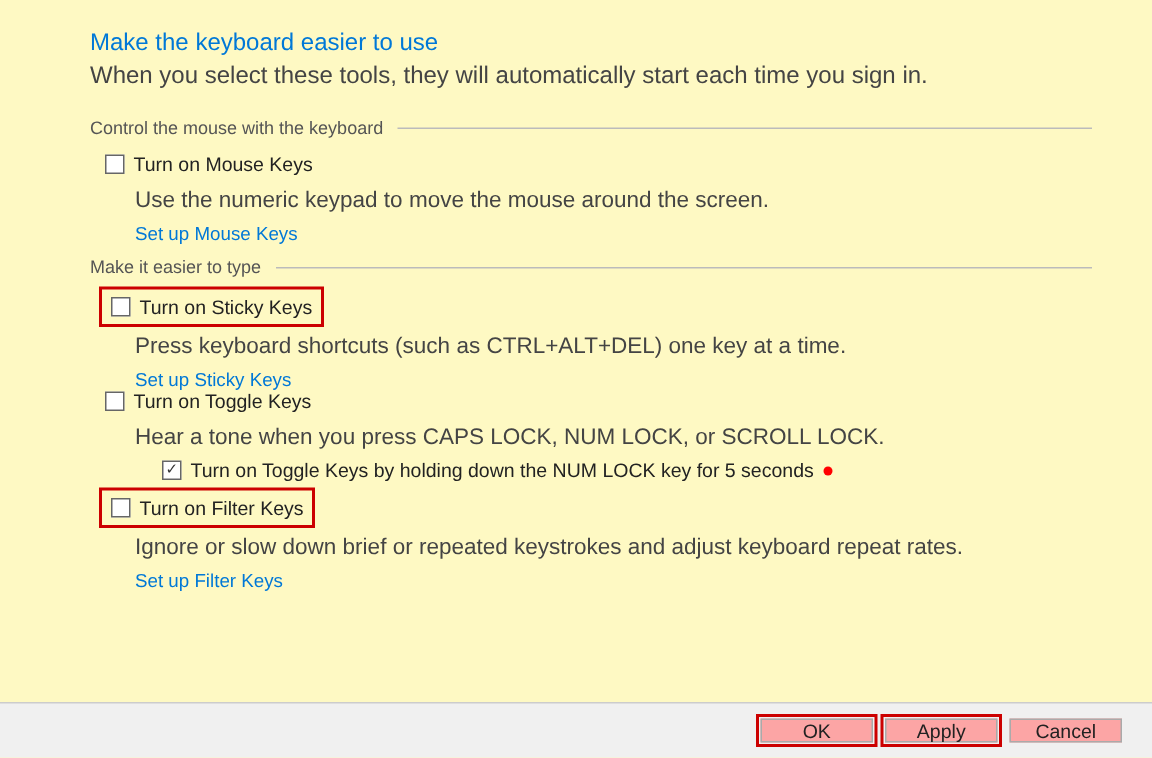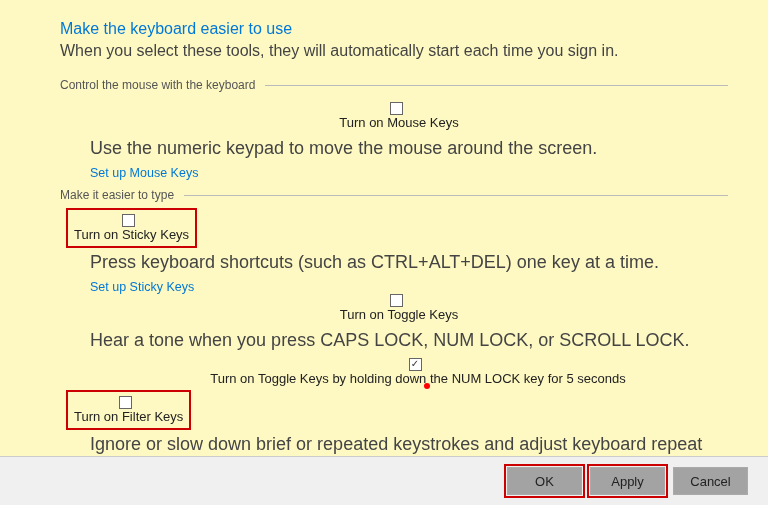--- a/index.html
+++ b/index.html
@@ -57,21 +57,20 @@
     .divider-line {
       flex: 1;
       height: 1px;
       background: #bbb;
     }
     .checkbox-row {
       display: flex;
       align-items: center;
       margin-bottom: 6px;
       margin-left: 10px;
-      flex-direction: column;
     }
     .checkbox-box {
       width: 13px;
       height: 13px;
       border: 1px solid #666;
       background: #fff;
       display: inline-flex;
       align-items: center;
       justify-content: center;
       margin-right: 6px;
@@ -86,21 +85,21 @@
       font-size: 10px;
       color: #333;
       line-height: 1;
     }
     .checkbox-label {
       font-size: 13px;
       color: #222;
     }
     .description-text {
       color: #444;
-      font-size: 18px;
+      font-size: 15px;
       margin-left: 30px;
       margin-bottom: 4px;
       line-height: 1.4;
     }
     .link-text {
       color: #0078d7;
       font-size: 12.5px;
       margin-left: 30px;
       margin-bottom: 14px;
       cursor: pointer;
@@ -119,25 +118,25 @@
       background: #f0f0f0;
       border-top: 1px solid #ccc;
       padding: 10px 20px;
       display: flex;
       justify-content: flex-end;
       gap: 8px;
       flex-shrink: 0;
     }
     .btn {
       min-width: 75px;
-      height: 28px;
+      height: 16px;
       padding: 0 12px;
       font-size: 13px;
       border: 1px solid #aaa;
-      background: #a3a3a3;
+      background: #fca5a5;
       cursor: pointer;
       color: #222;
     }
     .btn-highlight {
       outline: 2px solid #cc0000;
       outline-offset: 1px;
     }
     .sub-indent {
       margin-left: 48px;
     }

